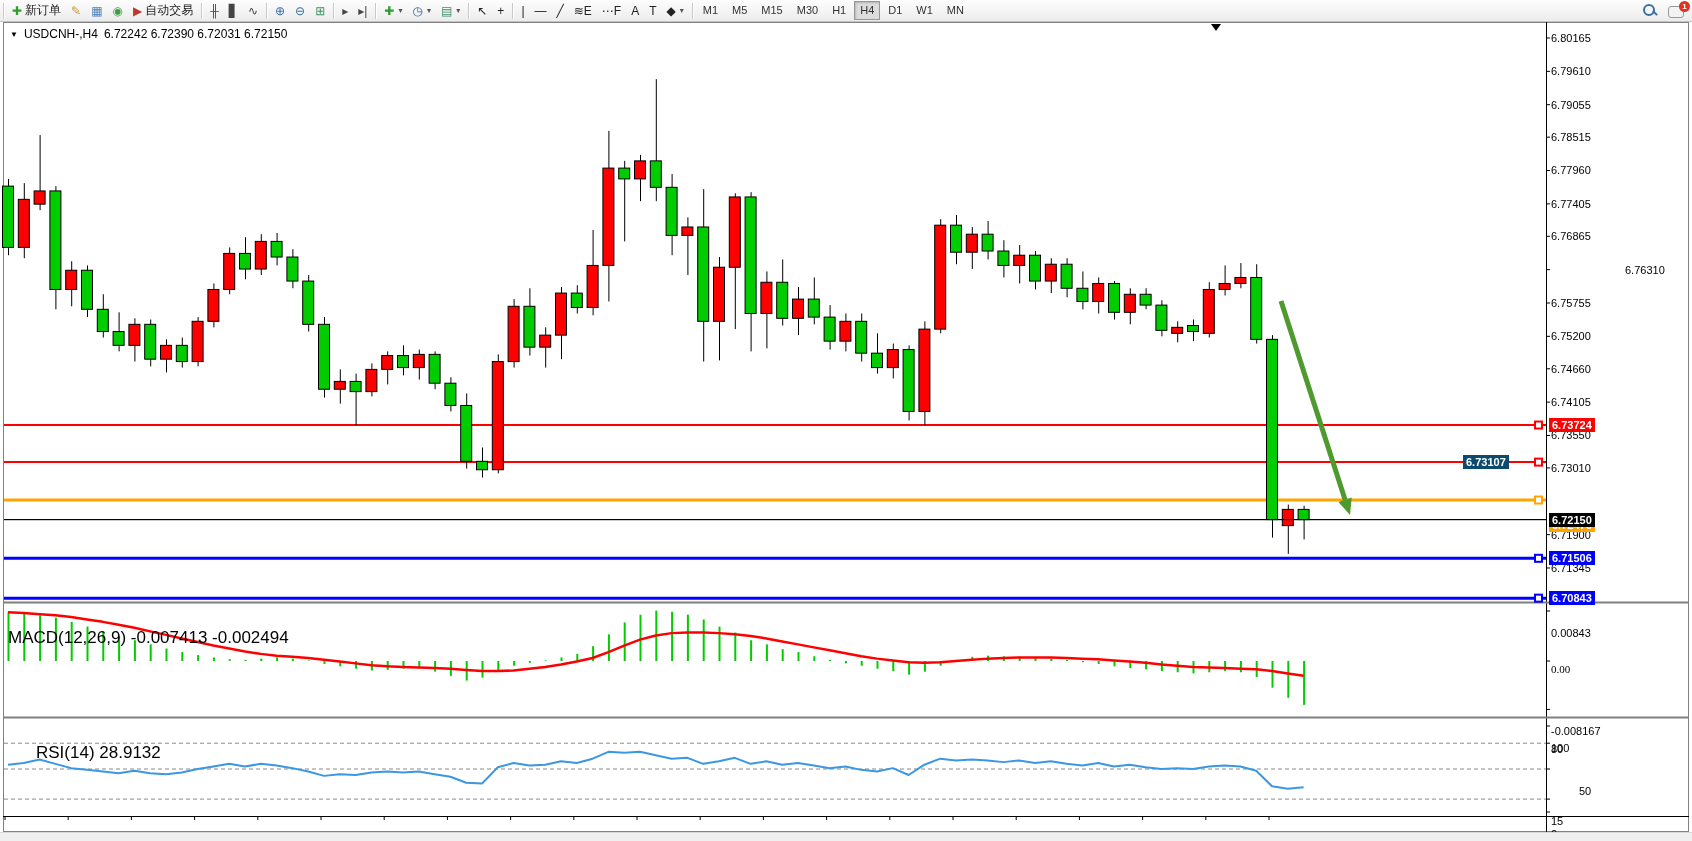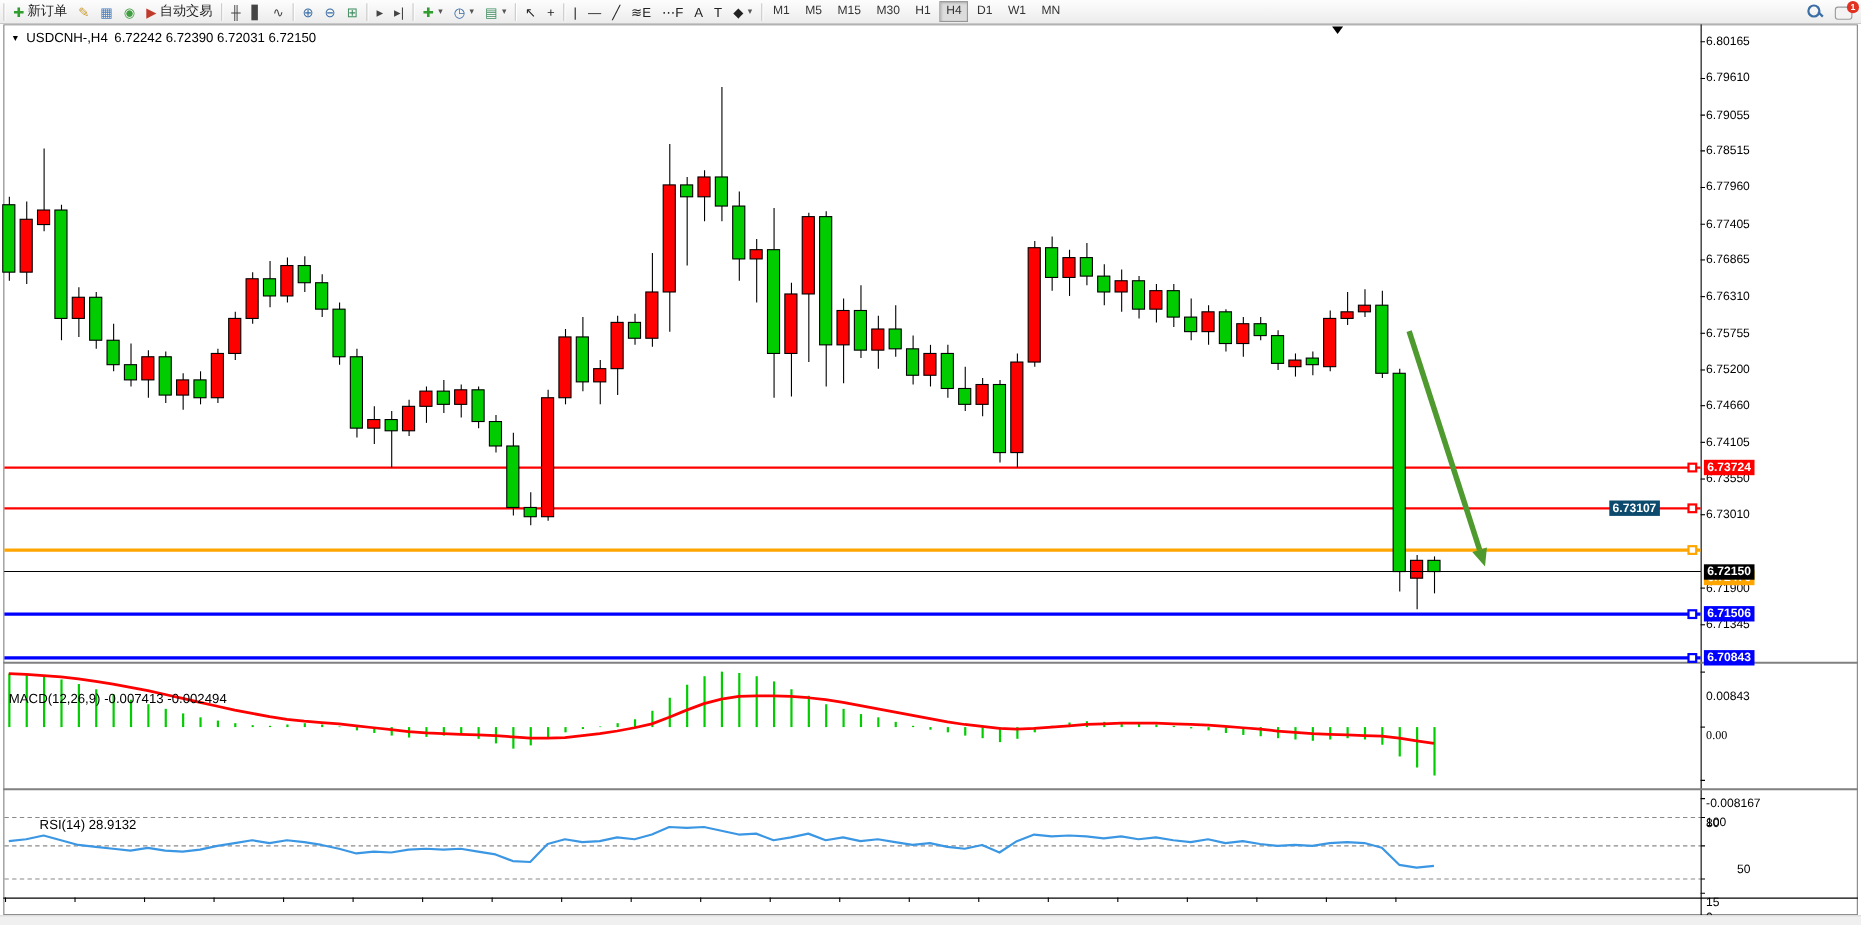--- a/index.html
+++ b/index.html
@@ -24,21 +24,21 @@
   .chat-wrap{position:relative;width:20px;height:16px;}
   .chat-body{position:absolute;left:0;top:3px;width:14px;height:10px;border:1px solid #9a9a9a;border-radius:3px;background:#f3f3f3;}
   .chat-badge{position:absolute;right:-2px;top:-2px;min-width:11px;height:11px;border-radius:50%;
               background:#e03122;color:#fff;font-size:8px;line-height:11px;text-align:center;font-weight:bold;}
   
   #chart{position:absolute;left:0;top:22px;width:1692px;height:810px;background:#fff;}
   #cv{position:absolute;left:0;top:0;}
   .lab{position:absolute;font-size:11px;color:#000;white-space:nowrap;line-height:12px;}
   .badge{position:absolute;font-size:11px;font-weight:bold;color:#fff;height:14px;line-height:14px;
          padding:0 3px;white-space:nowrap;}
-  .pane-label{position:absolute;font-size:12px;color:#000;white-space:nowrap;}
+  .pane-label{position:absolute;font-size:17px;color:#000;white-space:nowrap;}
   #chart-title{position:absolute;left:10px;top:5px;font-size:12px;color:#000;display:flex;gap:6px;align-items:center;}
   #chart-title .tri{font-size:8px;}
   #statusbar{position:absolute;left:0;top:832px;width:1692px;height:9px;background:#f0f0f0;border-top:1px solid #d8d8d8;}
 </style>
 </head>
 <body>
 
 <div id="app">
 
   <div id="toolbar">
@@ -663,21 +663,21 @@
         </g>
       </svg>
     <div id="labels">
         <div class="lab" style="left: 1551px; top: 10px;">6.80165</div>
         <div class="lab" style="left: 1551px; top: 43.3494px;">6.79610</div>
         <div class="lab" style="left: 1551px; top: 76.6987px;">6.79055</div>
         <div class="lab" style="left: 1551px; top: 109.147px;">6.78515</div>
         <div class="lab" style="left: 1551px; top: 142.496px;">6.77960</div>
         <div class="lab" style="left: 1551px; top: 175.845px;">6.77405</div>
         <div class="lab" style="left: 1551px; top: 208.293px;">6.76865</div>
-        <div class="lab" style="left: 1551px; top: 241.643px;">6.76310</div>
+        <div class="lab" style="left: 1625px; top: 241.643px;">6.76310</div>
         <div class="lab" style="left: 1551px; top: 274.992px;">6.75755</div>
         <div class="lab" style="left: 1551px; top: 308.342px;">6.75200</div>
         <div class="lab" style="left: 1551px; top: 340.79px;">6.74660</div>
         <div class="lab" style="left: 1551px; top: 374.139px;">6.74105</div>
         <div class="lab" style="left: 1551px; top: 407.488px;">6.73550</div>
         <div class="lab" style="left: 1551px; top: 439.936px;">6.73010</div>
         <div class="lab" style="left: 1551px; top: 506.635px;">6.71900</div>
         <div class="lab" style="left: 1551px; top: 539.984px;">6.71345</div>
         <div class="badge" style="left: 1549px; top: 396.033px; background: rgb(255, 0, 0);">6.73724</div>
         <div class="badge" style="left: 1463px; top: 433.108px; background: #0c4a6e;">6.73107</div>

